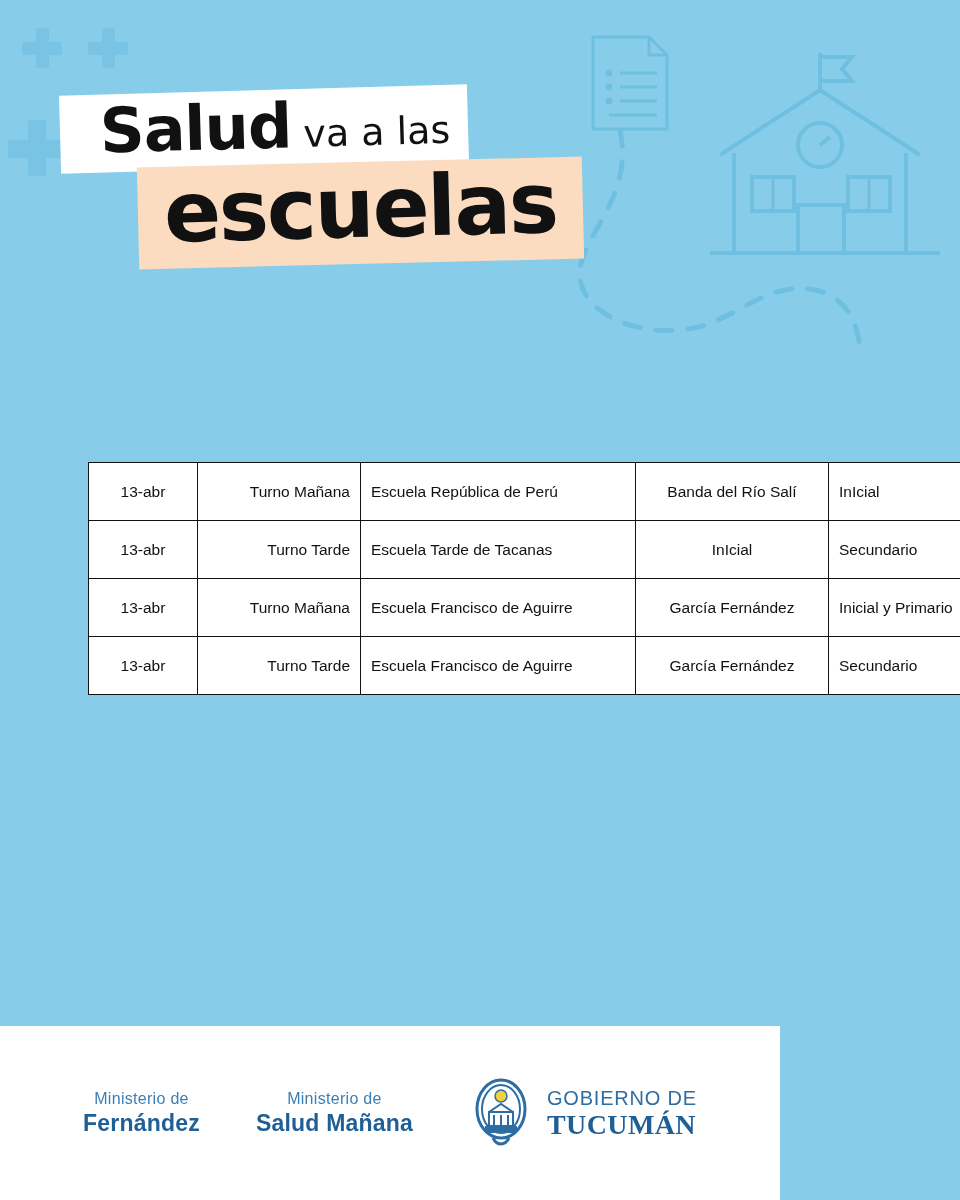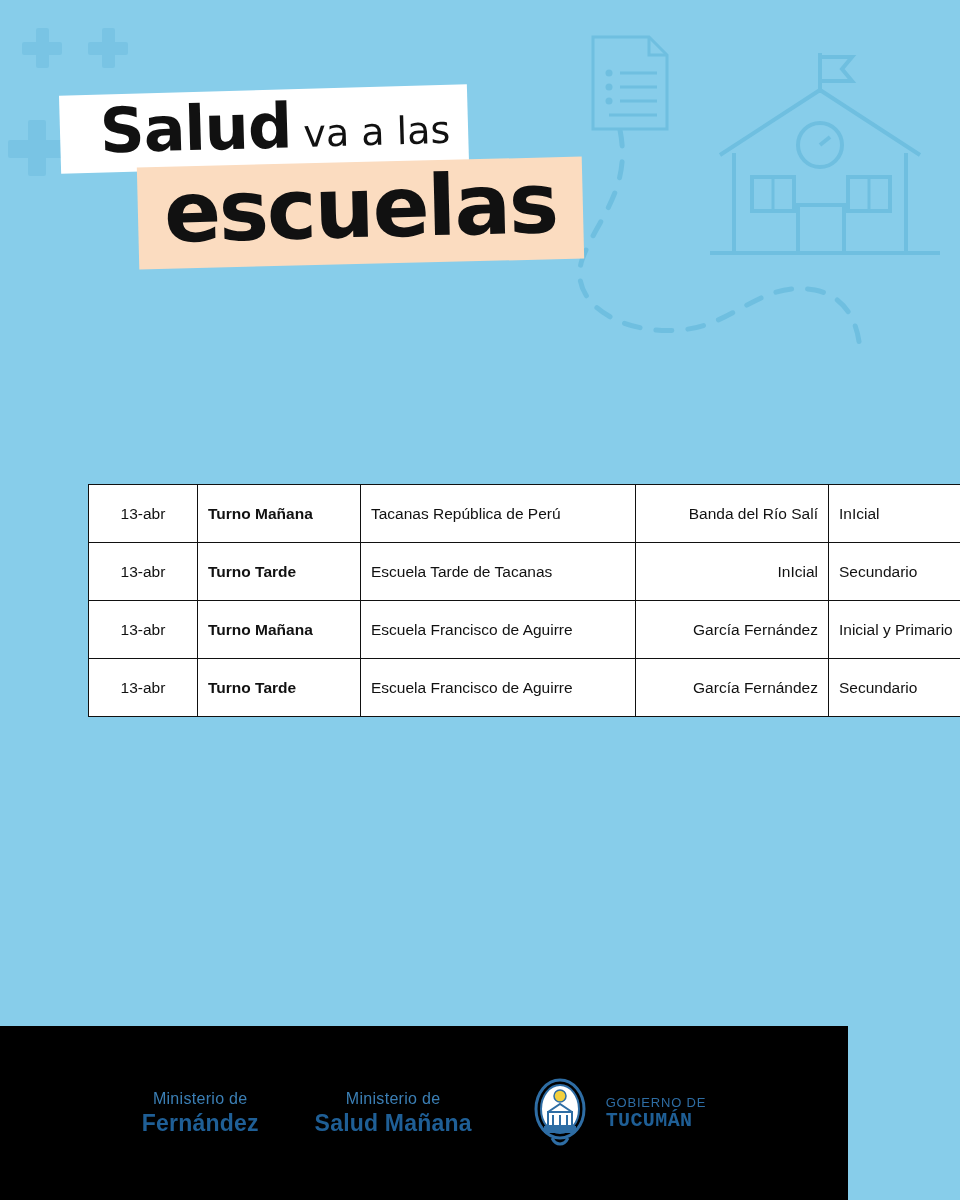--- a/index.html
+++ b/index.html
@@ -82,52 +82,52 @@
     font-weight: bold;
     font-size: 84px;
     color: #111111;
     letter-spacing: -2px;
     line-height: 1.05;
   }
   
   .table-wrap {
     position: absolute;
     left: 88px;
-    top: 484px;
+    top: 462px;
     width: 784px;
   }
   table.schedule {
     border-collapse: collapse;
     background: #ffffff;
     width: 784px;
     table-layout: fixed;
   }
   table.schedule td {
     border: 1px solid #111111;
     font-family: "Liberation Sans", sans-serif;
     font-size: 15.5px;
     color: #111111;
     padding: 9px 10px;
     vertical-align: middle;
     line-height: 1.25;
   }
   table.schedule tr { height: 58px; }
   td.c-date   { width: 88px;  text-align: center; }
-  td.c-shift  { width: 142px; text-align: left; font-weight: bold; }
+  td.c-shift  { width: 142px; text-align: right; }
   td.c-school { width: 254px; text-align: left; }
-  td.c-place  { width: 172px; text-align: right; }
+  td.c-place  { width: 172px; text-align: center; }
   td.c-level  { width: 128px; text-align: left; }
   
   .footer {
     position: absolute;
     left: 0;
     bottom: 0;
-    width: 848px;
+    width: 780px;
     height: 174px;
-    background: #000000;
+    background: #ffffff;
     display: flex;
     align-items: center;
     justify-content: center;
     gap: 56px;
   }
   .logo-min {
     text-align: center;
     color: #2e6da4;
     line-height: 1.25;
   }
@@ -145,27 +145,27 @@
     color: #1f5f96;
     letter-spacing: .2px;
   }
   .gob {
     display: flex;
     align-items: center;
     gap: 14px;
   }
   .gob-text .g1 {
     font-family: "Liberation Sans", sans-serif;
-    font-size: 13px;
+    font-size: 20px;
     color: #2e6da4;
     letter-spacing: .8px;
   }
   .gob-text .g2 {
-    font-family: Liberation Mono, monospace;
-    font-size: 20px;
+    font-family: Liberation Serif, serif;
+    font-size: 28px;
     font-weight: bold;
     color: #1f5f96;
     letter-spacing: .4px;
     line-height: 1.05;
   }
 </style>
 </head>
 <body>
 
 <div class="poster">
@@ -223,21 +223,21 @@
       <span class="title-big">escuelas</span>
     </div>
   </div>
 
   <div class="table-wrap">
     <table class="schedule">
       <tbody>
         <tr>
           <td class="c-date">13-abr</td>
           <td class="c-shift">Turno Mañana</td>
-          <td class="c-school">Tacanas República de Perú</td>
+          <td class="c-school">Escuela República de Perú</td>
           <td class="c-place">Banda del Río Salí</td>
           <td class="c-level">InIcial</td>
         </tr>
         <tr>
           <td class="c-date">13-abr</td>
           <td class="c-shift">Turno Tarde</td>
           <td class="c-school">Escuela Tarde de Tacanas</td>
           <td class="c-place">InIcial</td>
           <td class="c-level">Secundario</td>
         </tr>

